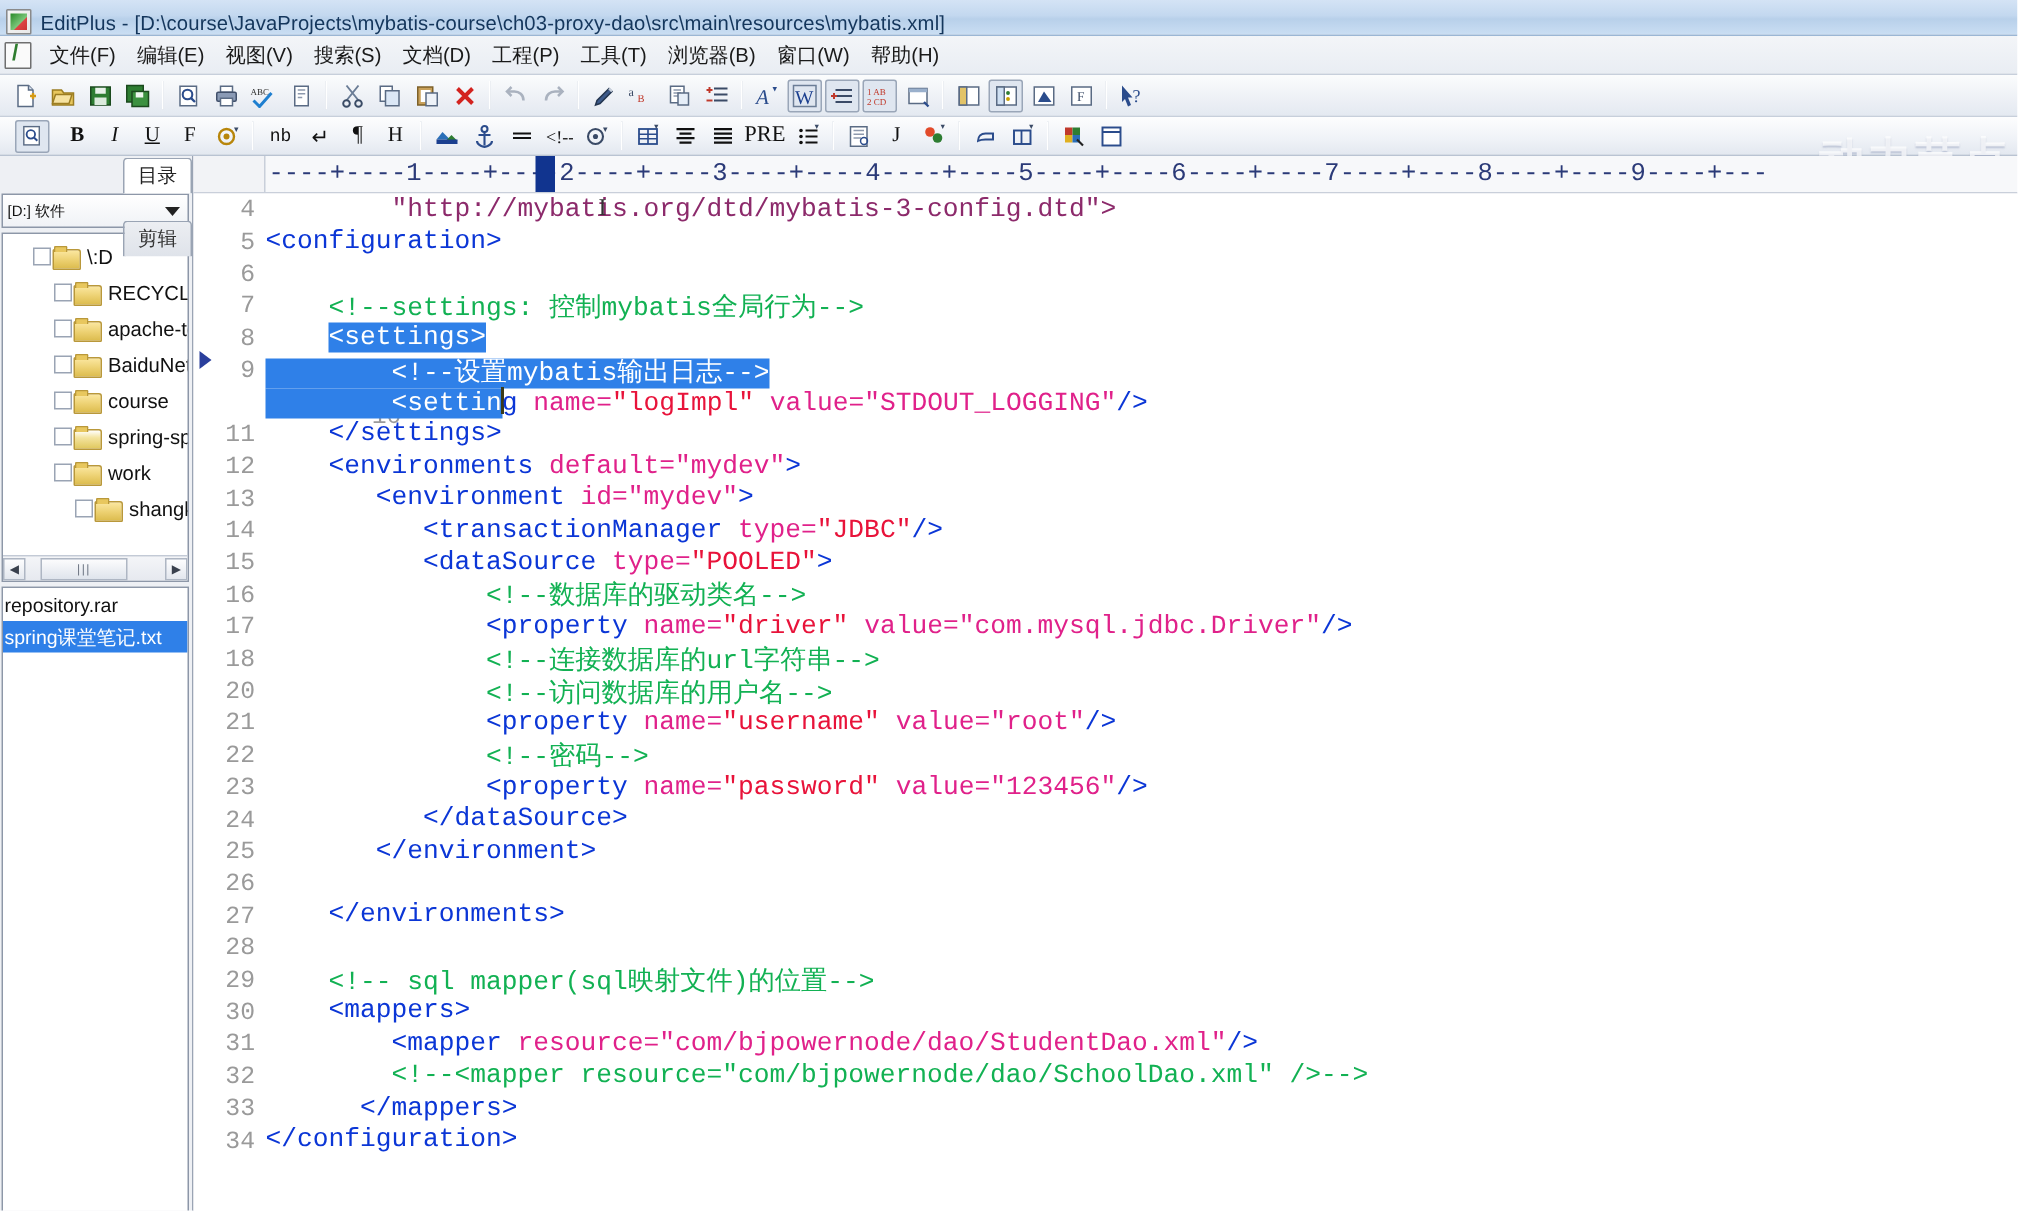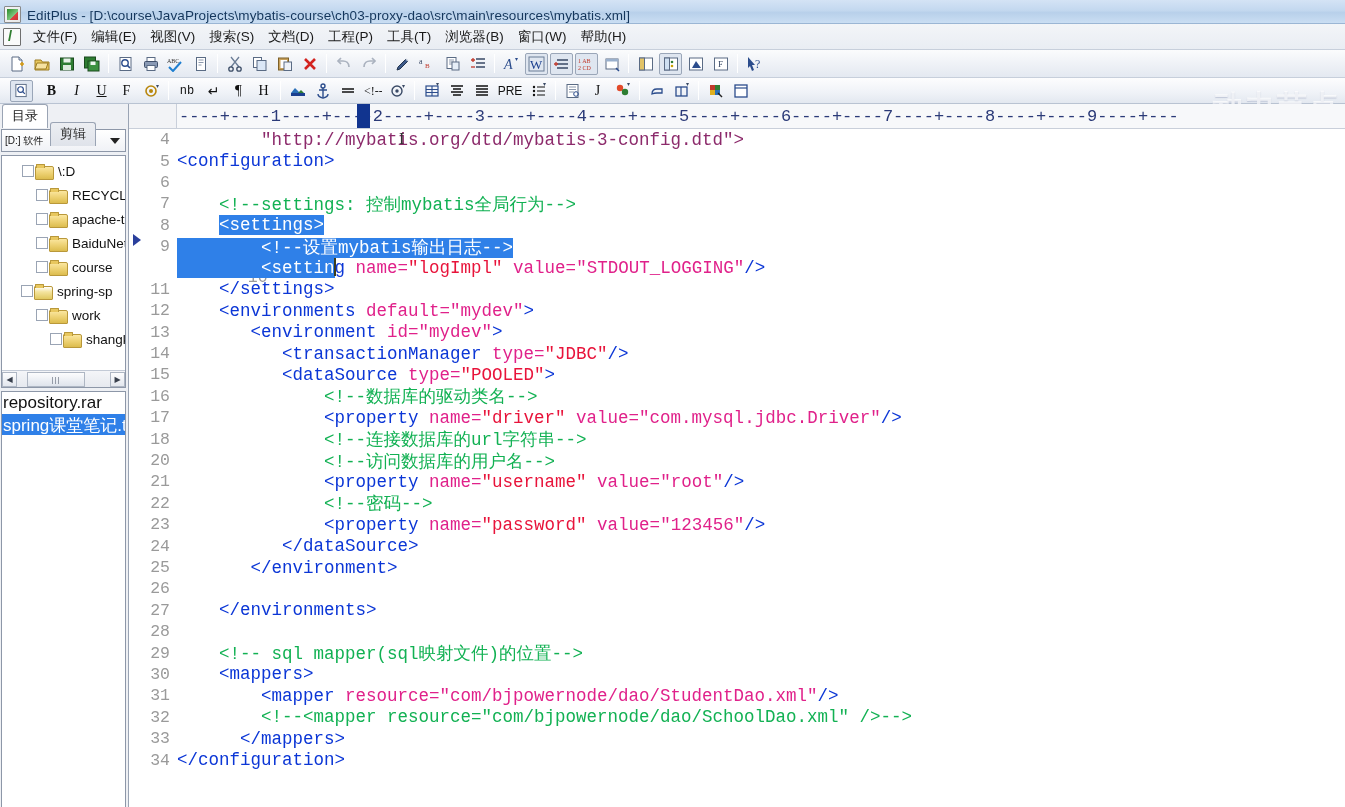--- a/index.html
+++ b/index.html
@@ -98,21 +98,21 @@
   .body-row { display: flex; height: 729px; }
 
   
   .leftpanel {
     width: 129px; flex: none;
     background: #eef0f4;
     border-right: 1px solid #9aa4b4;
     display: flex; flex-direction: column;
     position: relative;
   }
-  .lp-tabs { display: flex; height: 23px; align-items: flex-end; padding-left: 2px; }
+  .lp-tabs { display: flex; height: 23px; align-items: flex-end; padding-left: 2px; flex-direction: column; }
   .lp-tab {
     font-size: 13px; color: #222; padding: 2px 9px 3px 9px;
     border: 1px solid #9aa4b4; border-bottom: none;
     background: #ffffff; border-radius: 3px 3px 0 0;
     position: relative; top: 1px; z-index: 2;
   }
   .lp-tab.inactive {
     background: linear-gradient(to bottom,#eceef2,#dfe3ea);
     color: #333; top: 19px; z-index: 1; margin-left: 2px;
   }
@@ -184,22 +184,22 @@
     display: flex; align-items: center; justify-content: center;
     font-size: 8px; color: #6a7280; letter-spacing: 1px;
   }
   .hs-space { flex: 1; }
   .lp-files {
     margin: 3px 2px 0 1px; background: #fff;
     border: 1px solid #8d97a8; flex: 1;
     overflow: hidden; padding-top: 1px;
   }
   .file-row {
-    font-size: 17px; color: #111; height: 21px;
-    display: flex; padding-left: 1px;
+    font-size: 13px; color: #111; height: 21px;
+    display: flex; align-items: center; padding-left: 1px;
     white-space: nowrap;
   }
   .file-row.sel { background: #2f80e8; color: #ffffff; }
 
   
   .editor { flex: 1; display: flex; flex-direction: column; background: #fff; min-width: 0; }
   .ruler {
     height: 25px; display: flex; align-items: center;
     background: #f7f8fa; border-bottom: 1px solid #c9cfda;
     overflow: hidden; position: relative;
@@ -559,21 +559,21 @@
         <svg width="16" height="16" viewBox="0 0 16 16">
           <path d="M2 3h12M4 6h8M2 9h12M4 12h8" stroke="#111" stroke-width="1.5"></path>
         </svg>
       </div>
     <div class="tbtn">
         <svg width="16" height="16" viewBox="0 0 16 16">
           <path d="M2 3h12M2 6h12M2 9h12M2 12h12" stroke="#111" stroke-width="1.5"></path>
         </svg>
       </div>
     <div class="tbtn" style="width:30px">
-        <span style="font-size:12px;color:#111;font-family:Liberation Sans, sans-serif">PRE</span>
+        <span style="font-size:15px;color:#111;font-family:Liberation Serif, serif">PRE</span>
       </div>
     <div class="tbtn">
         <svg width="16" height="16" viewBox="0 0 16 16">
           <circle cx="3" cy="4" r="1.2" fill="#111"></circle>
           <circle cx="3" cy="8" r="1.2" fill="#111"></circle>
           <circle cx="3" cy="12" r="1.2" fill="#111"></circle>
           <path d="M6 4h8M6 8h8M6 12h8" stroke="#111" stroke-width="1.2"></path>
           <path d="M12 0l3 0-1.5 3z" fill="#3a4a66"></path>
         </svg>
       </div>
@@ -657,21 +657,21 @@
           <div class="tree-row" style="padding-left:34px">
             <span class="cbox"></span>
             <span class="folder"></span>
             <span>BaiduNet</span>
           </div>
           <div class="tree-row" style="padding-left:34px">
             <span class="cbox"></span>
             <span class="folder"></span>
             <span>course</span>
           </div>
-          <div class="tree-row" style="padding-left:19px">
+          <div class="tree-row" style="padding-left:34px">
             <span class="cbox"></span>
             <span class="folder open"></span>
             <span>spring-sp</span>
           </div>
           <div class="tree-row" style="padding-left:34px">
             <span class="cbox"></span>
             <span class="folder"></span>
             <span>work</span>
           </div>
           <div class="tree-row" style="padding-left:48px">

